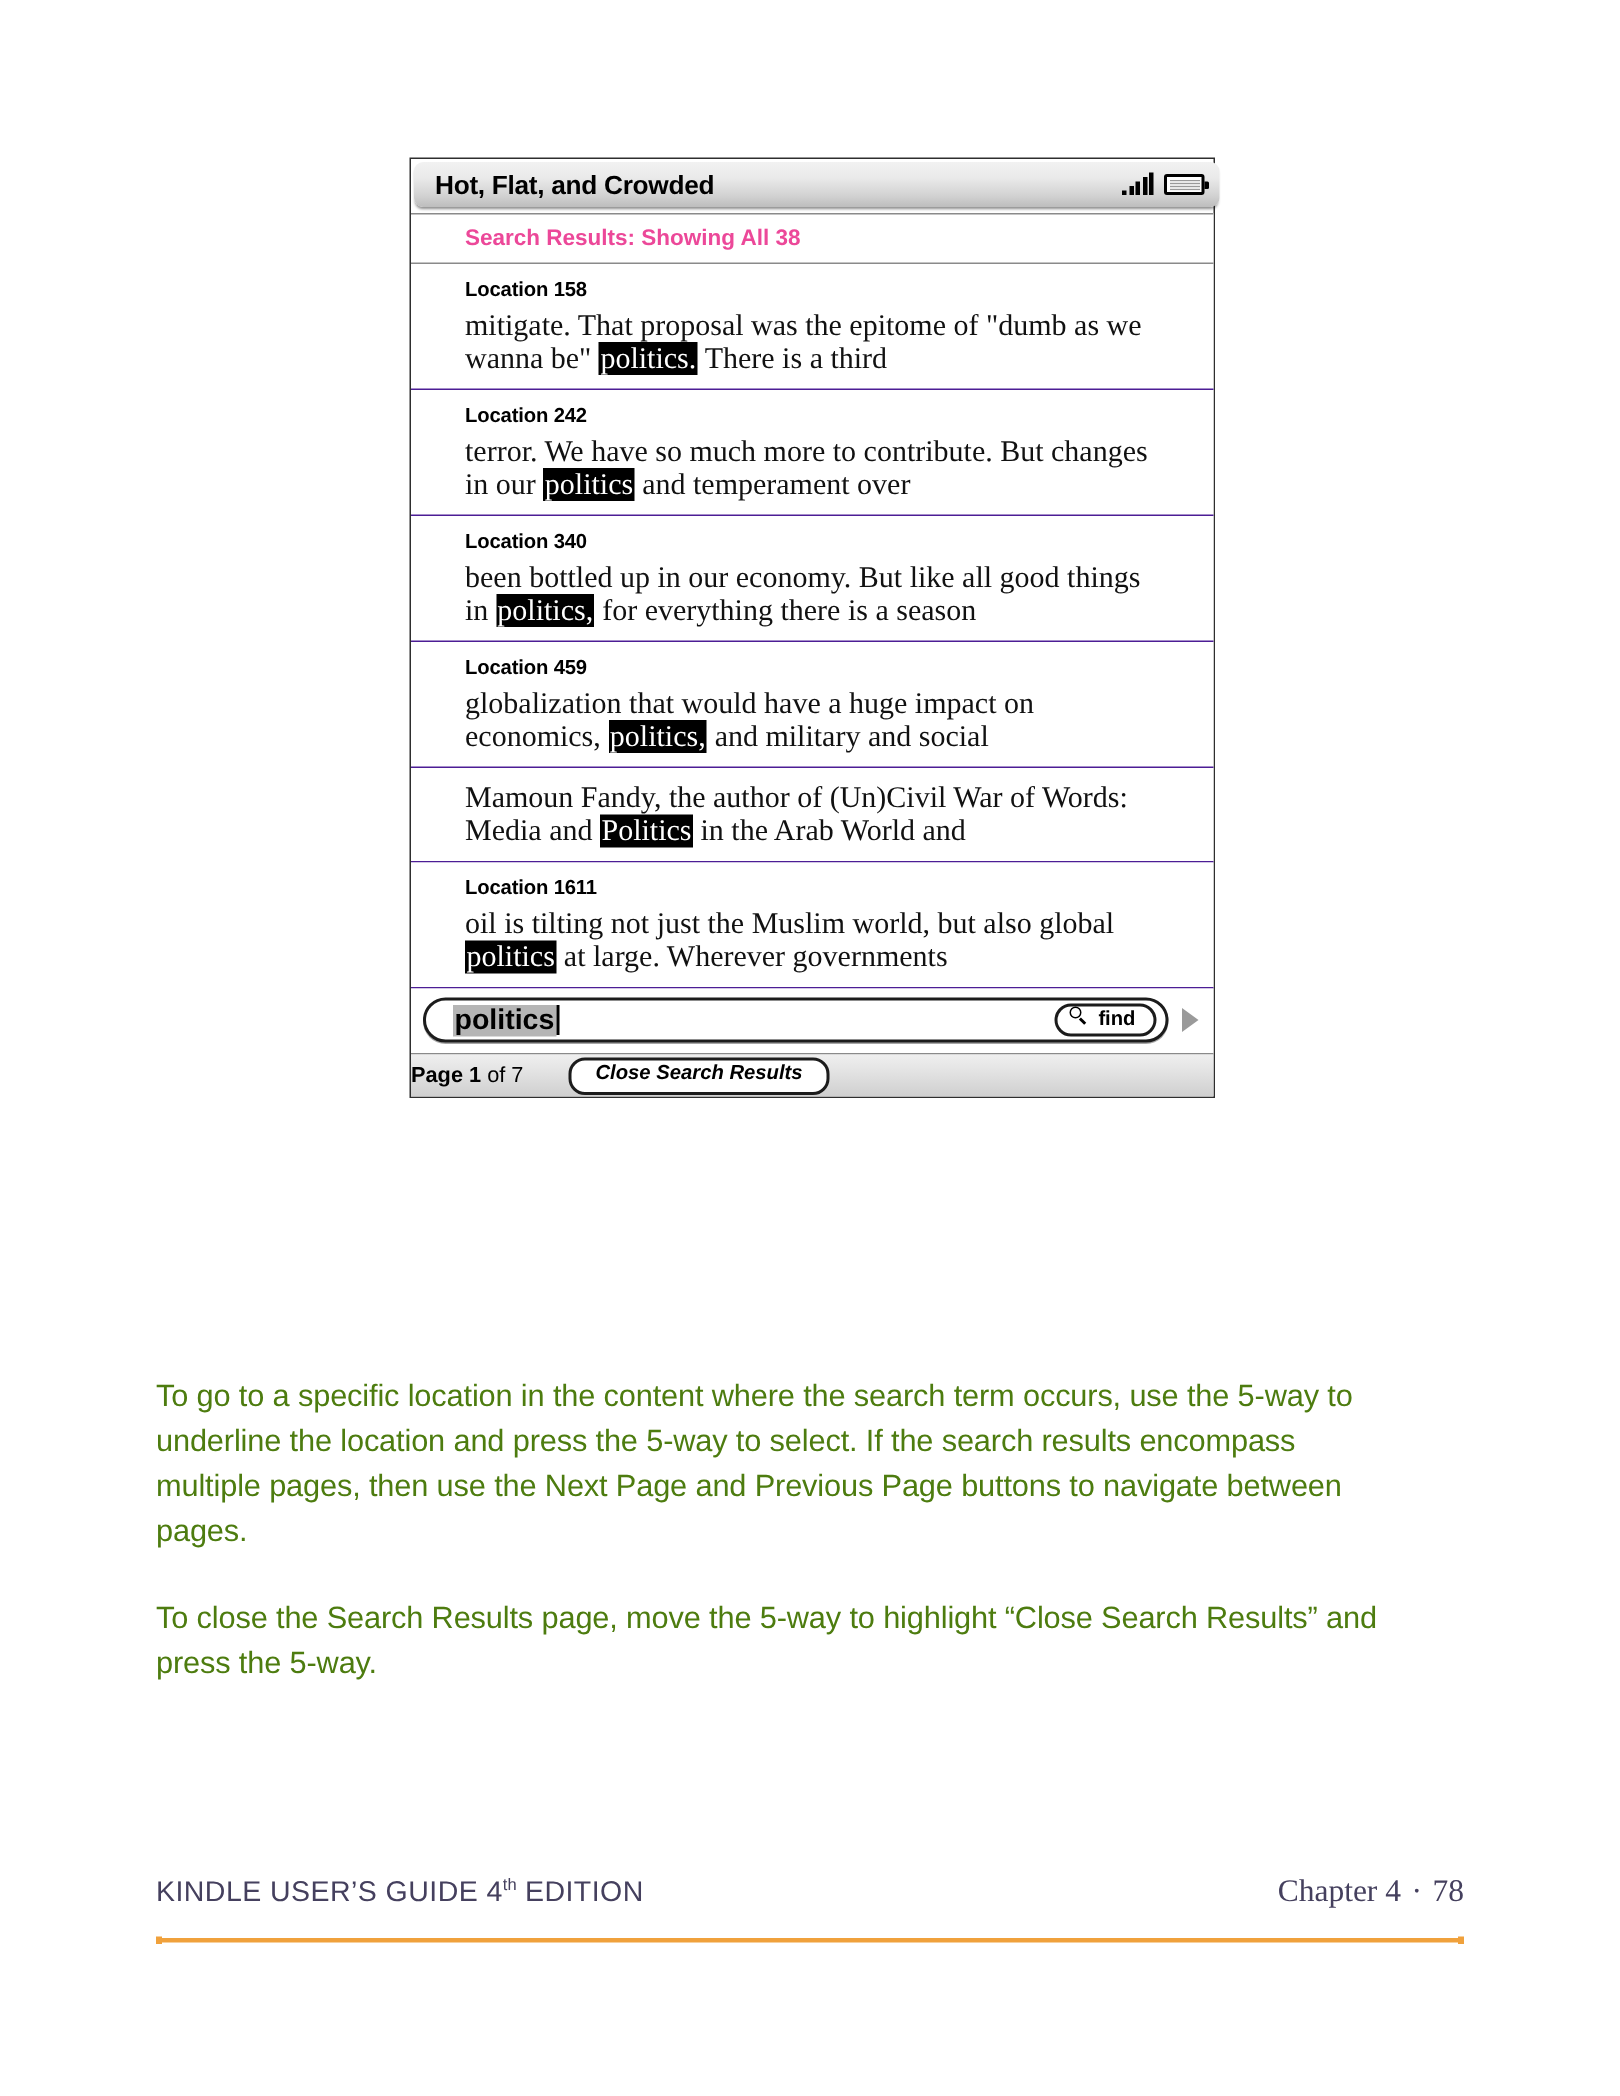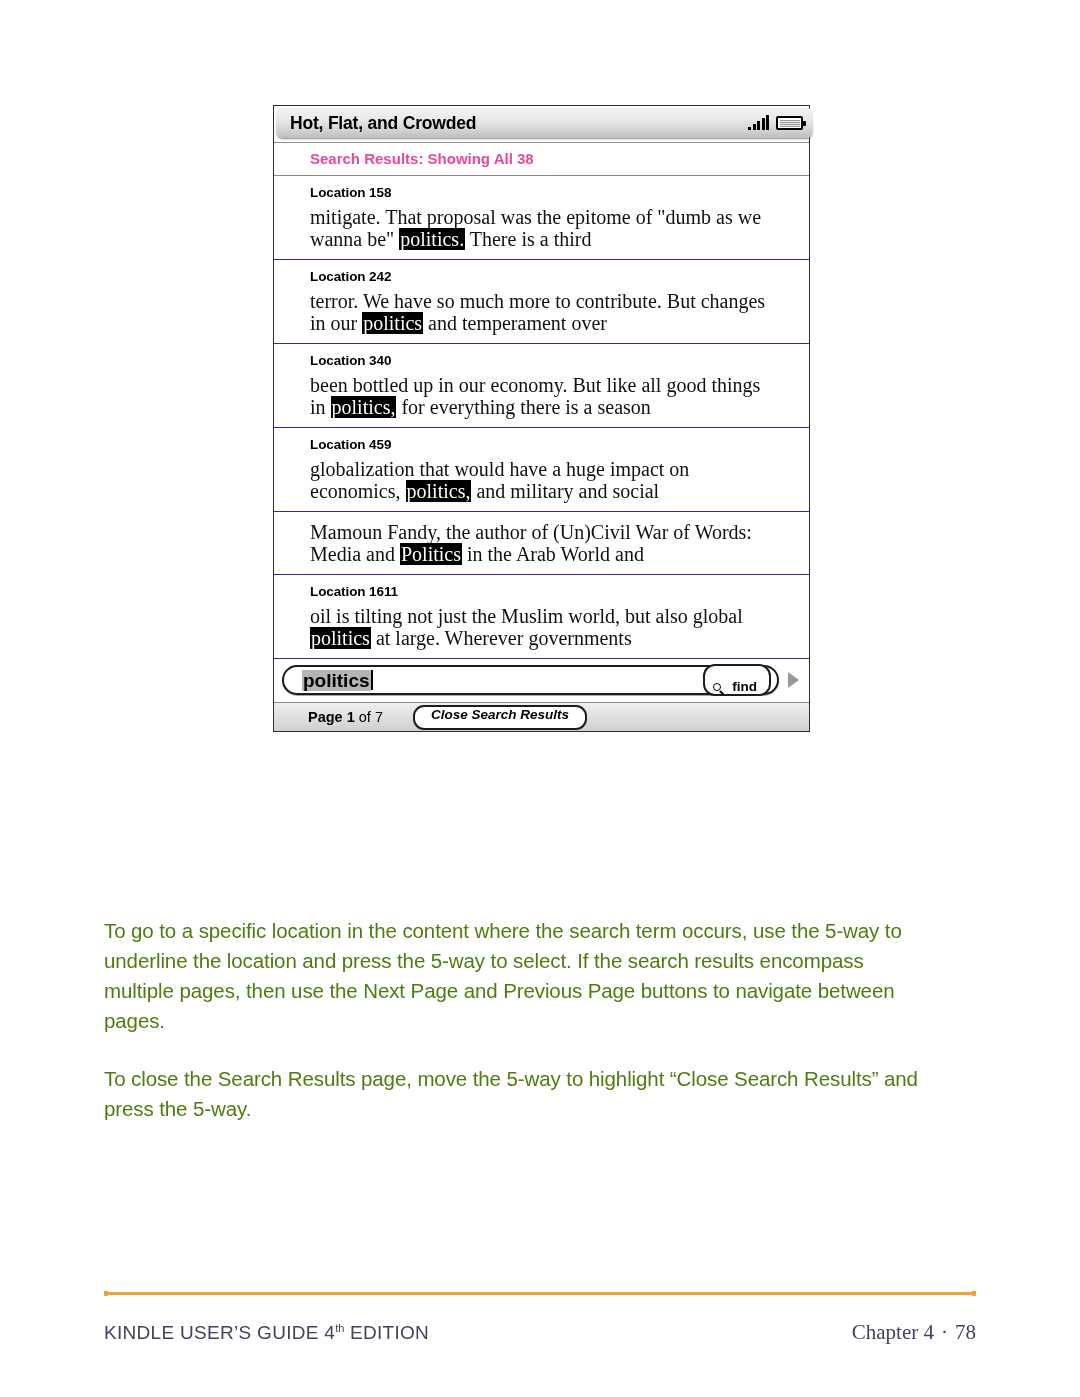--- a/index.html
+++ b/index.html
@@ -173,25 +173,25 @@
   .caret {
     display: inline-block;
     width: 2px;
     height: 20px;
     background: #000;
     margin-left: 0px;
   }
   .find-btn {
     margin-left: auto;
     display: flex;
-    align-items: flex-end;
+    align-items: flex-start;
     gap: 8px;
     border: 2px solid #1c1c1c;
     border-radius: 12px;
-    height: 32px;
+    height: 22px;
     padding: 0 12px 0 8px;
     box-sizing: border-box;
     background: #fff;
   }
   .find-label {
     font-size: 13.5px;
     font-weight: bold;
     color: #000;
   }
   .mag-icon {
@@ -227,21 +227,20 @@
     margin-right: 2px;
     flex: 0 0 auto;
   }
 
   
   .statusbar {
     height: 28px;
     background: linear-gradient(to bottom, #efefef 0%, #e3e3e3 40%, #cfcfcf 100%);
     display: flex;
     align-items: center;
-    padding-left: 34px;
     position: relative;
   }
   .page-label {
     font-size: 14.5px;
     color: #000;
   }
   .page-label b { font-weight: bold; }
   .page-label span.reg { font-weight: normal; }
   .close-btn {
     margin-left: 30px;
@@ -294,21 +293,21 @@
     width: 4px;
     height: 5px;
     background: #f0a13c;
   }
   .footer-rule::before { left: 0; }
   .footer-rule::after { right: 0; }
 
   .footer {
     position: absolute;
     left: 104px;
-    top: 1320px;
+    top: 1248px;
     width: 872px;
     display: flex;
     align-items: baseline;
   }
   .footer-left {
     font-size: 19px;
     color: #45405e;
     letter-spacing: 0.3px;
   }
   .footer-left sup {

